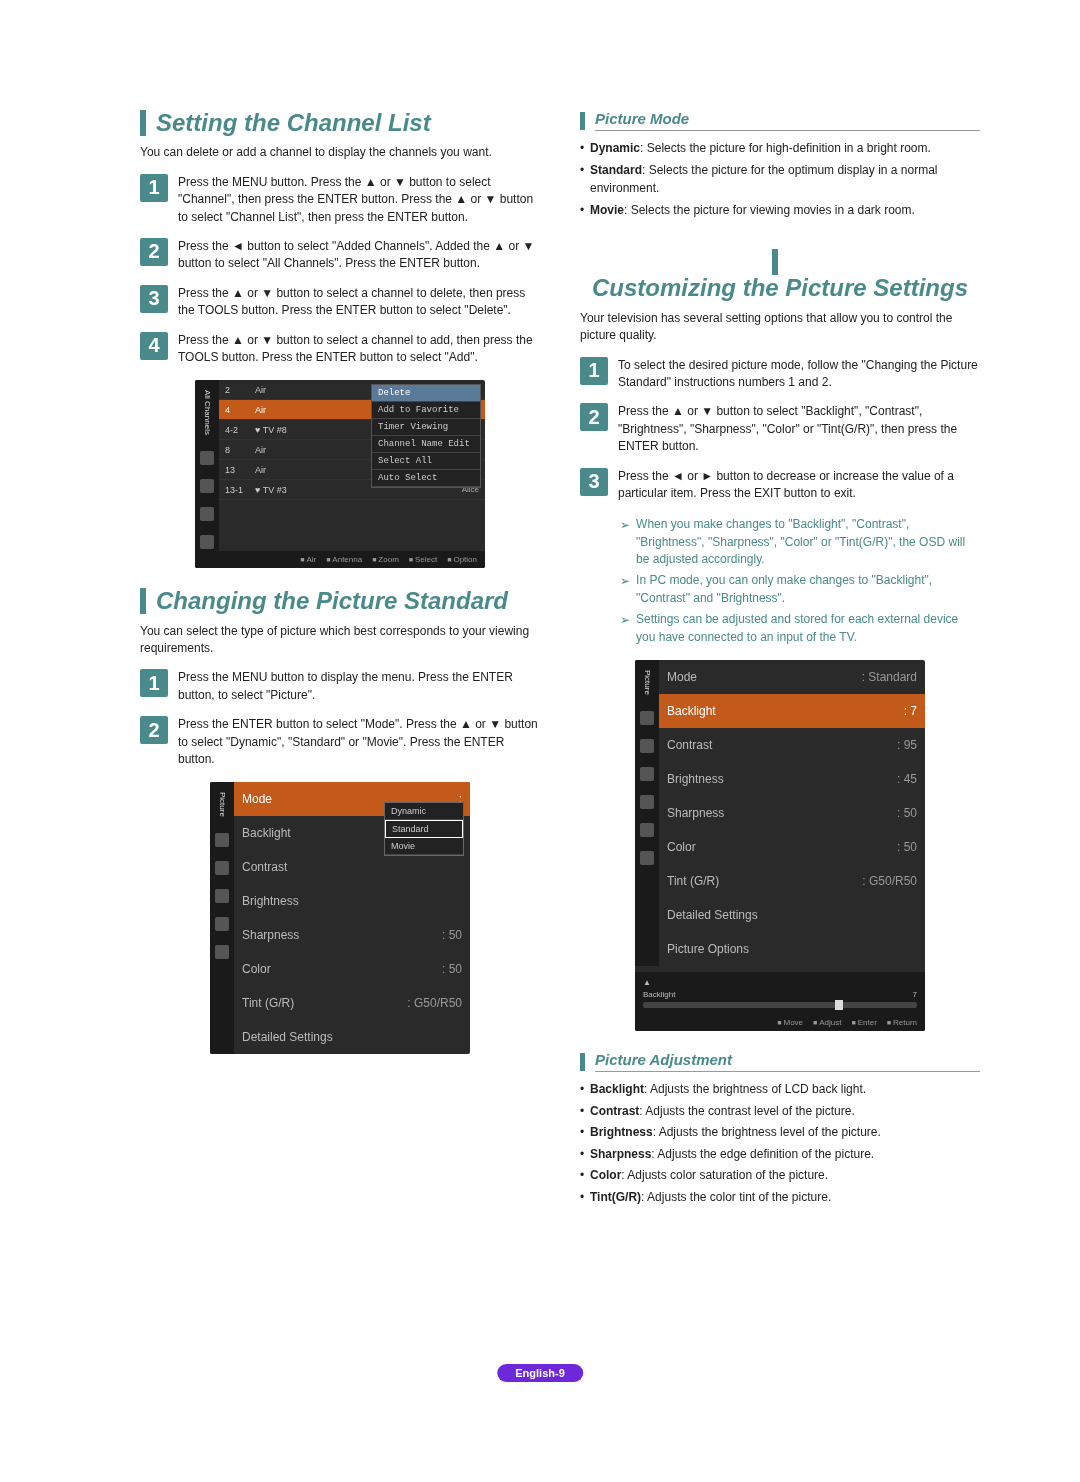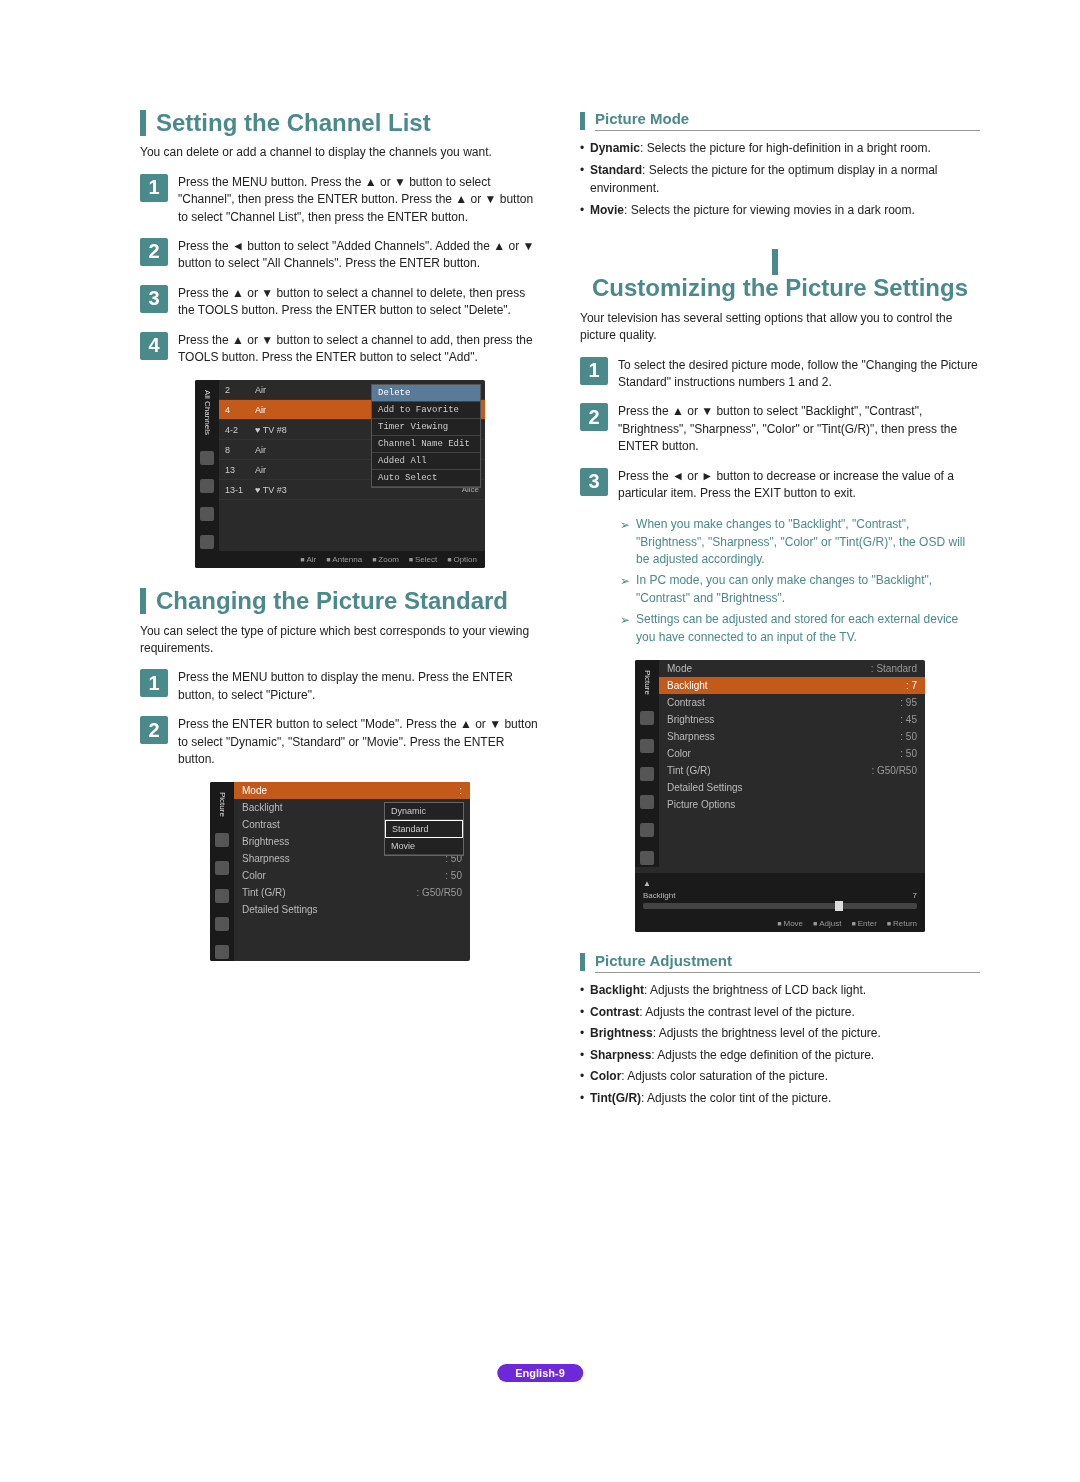--- a/index.html
+++ b/index.html
@@ -1,20 +1,20 @@
 <!DOCTYPE html>
 <html><head>
 <meta charset="utf-8">
 <style>
   * { box-sizing: border-box; margin: 0; padding: 0; }
   body { font-family: Arial, Helvetica, sans-serif; font-size: 12px; color: #222; background: #fff; }
   .page { width: 1080px; height: 1482px; margin: 0 auto; padding: 110px 100px 40px 140px; position: relative; }
   .cols { display: flex; gap: 40px; }
   .col { flex: 1; }
-  .section-title { display: flex; align-items: center; margin-bottom: 8px; }
+  .section-title { display: flex; align-items: center; margin-bottom: 8px; font-style: italic; }
   .bar-accent { width: 6px; height: 26px; background: #4a8a8a; margin-right: 10px; flex-shrink: 0; }
   .bar-accent.small { width: 5px; height: 18px; }
   h1 { color: #4a8a8a; font-size: 24px; font-weight: bold; line-height: 1.1; }
   h2 { color: #4a8a8a; font-size: 15px; font-weight: bold; line-height: 1.2; border-bottom: 1px solid #999; padding-bottom: 2px; flex: 1; }
   .para { font-size: 12px; line-height: 1.45; margin-bottom: 12px; }
   .steps { margin-bottom: 14px; }
   .step { display: flex; gap: 10px; margin-bottom: 12px; }
   .step-num { width: 28px; height: 28px; background: #4a8a8a; color: #fff; font-size: 20px; font-weight: bold; display: flex; align-items: center; justify-content: center; flex-shrink: 0; border-radius: 2px; }
   .step-text { font-size: 12px; line-height: 1.45; flex: 1; }
   .notes { margin-left: 40px; margin-bottom: 14px; }
@@ -34,21 +34,21 @@
   .osd-row.hl { background: #c35a1a; color: #fff; }
   .osd-row .c1 { width: 30px; }
   .osd-row .c2 { flex: 1; }
   .osd-row .c3 { color: #aaa; font-size: 8px; }
   .osd-menu { position: absolute; right: 4px; top: 4px; width: 110px; background: #222; border: 1px solid #555; font-size: 9px; font-family: Liberation Mono, monospace; }
   .osd-menu .mi { padding: 3px 6px; border-bottom: 1px solid #444; }
   .osd-menu .mi.hl { background: #5a7a9a; color: #fff; }
   .osd-wrap { position: relative; }
   .osd-footer { display: flex; justify-content: flex-end; gap: 10px; padding: 4px 8px; font-size: 8px; color: #999; background: #1a1a1a; }
   .osd-footer span::before { content: "■ "; font-size: 7px; }
-  .osd-picrow { display: flex; padding: 3px 8px; font-size: 10px; align-items: center; }
+  .osd-picrow { display: flex; padding: 10px 8px; font-size: 12px; align-items: center; }
   .osd-picrow .lbl { flex: 1; color: #bbb; }
   .osd-picrow .val { color: #999; }
   .osd-picrow.hl { background: #c35a1a; color: #fff; }
   .osd-picrow.hl .lbl, .osd-picrow.hl .val { color: #fff; }
   .dropdown { position: absolute; right: 6px; top: 20px; width: 80px; background: #222; border: 1px solid #666; font-size: 9px; }
   .dropdown .di { padding: 3px 6px; border-bottom: 1px solid #444; }
   .dropdown .di.hl { border: 1px solid #fff; }
   .slider-box { background: #1a1a1a; padding: 6px 8px; margin-top: 6px; }
   .slider-label-row { display: flex; font-size: 8px; color: #bbb; margin-bottom: 3px; }
   .slider-label-row .sl { flex: 1; }
@@ -130,21 +130,21 @@
                   <span class="c2">♥ TV #3</span>
                   <span class="c3">Alice</span>
                 </div>
               </div>
           </div>
           <div class="osd-menu" id="osd1-menu">
               <div class="mi hl">Delete</div>
               <div class="mi">Add to Favorite</div>
               <div class="mi">Timer Viewing</div>
               <div class="mi">Channel Name Edit</div>
-              <div class="mi">Added All</div>
+              <div class="mi">Select All</div>
               <div class="mi">Auto Select</div>
             </div>
         </div>
         <div class="osd-footer" id="osd1-footer">
             <span>Air</span>
             <span>Antenna</span>
             <span>Zoom</span>
             <span>Select</span>
             <span>Option</span>
           </div>

